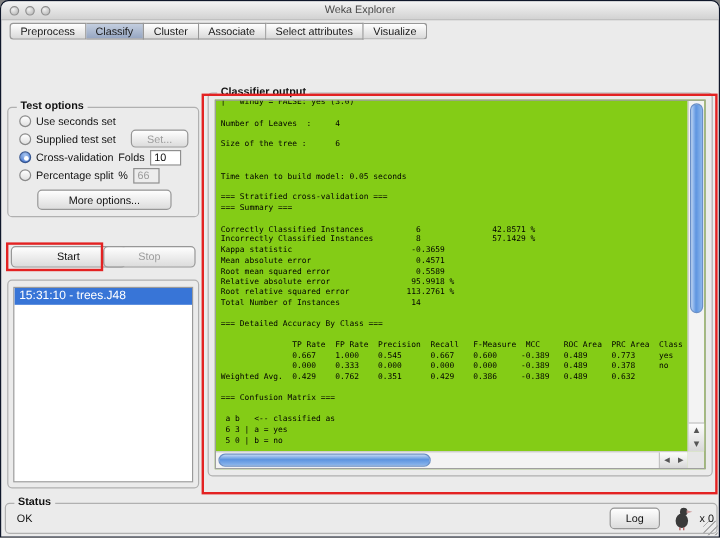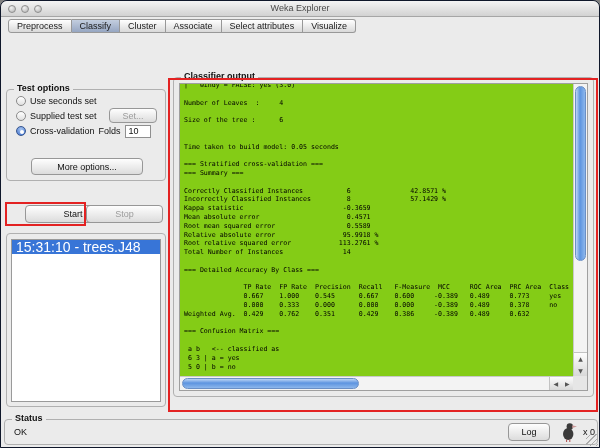--- a/index.html
+++ b/index.html
@@ -55,21 +55,21 @@
   .combo { position:absolute; background:#fff; border:1px solid #8f8f8f; border-radius:3px; }
   .combo-text { position:absolute; left:5px; top:0; font-size:9px; line-height:14px; color:#111; }
   .combo-btn { position:absolute; right:0; top:0; bottom:0; width:15px;
                background:linear-gradient(#86aeea,#3f6fc4); border-left:1px solid #7d7d7d;
                border-radius:0 2px 2px 0; color:#fff; font-size:5px; line-height:5px;
                display:flex; flex-direction:column; align-items:center; justify-content:center;
                font-family:"DejaVu Sans", sans-serif; }
 
   
   .list { position:absolute; background:#fff; border:1px solid #9a9a9a; overflow:hidden; }
-  .list-item { height:14px; font-size:14px; line-height:14px; padding:0 4px; color:#111; white-space:nowrap; }
+  .list-item { height:14px; font-size:10px; line-height:14px; padding:0 4px; color:#111; white-space:nowrap; }
   .list-item.selected { background:var(--selection,#3875d7); color:#fff; }
 
   
   .output-area { position:absolute; left:5px; top:5px; right:5px; bottom:5px;
                  background:#84cc16; border:1px solid #9f9f9f; overflow:hidden; }
   .output-pre { position:absolute; left:4px; top:-3px; right:16px; bottom:15px; overflow:hidden;
                 font-family:"DejaVu Sans Mono", monospace; font-size:6.6px; line-height:8.8px;
                 color:#000; white-space:pre; }
   .vscroll { position:absolute; top:0; right:0; bottom:14px; width:14px; background:#f3f3f3;
              border-left:1px solid #c9c9c9; }
@@ -143,26 +143,32 @@
     </div>
     <div class="btn disabled" style="left:102px; top:18px; width:48px; height:15px;">Set...</div>
 
     <div class="opt-row" style="top:35px;">
       <span class="radio selected"></span>
       <span class="opt-label">Cross-validation</span>
       <span class="opt-label">Folds</span>
       <span class="field-inline" style="width:26px;">10</span>
     </div>
 
+    <div class="opt-row" style="top:50px;">
+      <span class="radio"></span>
+      <span class="opt-label">Percentage split</span>
+      <span class="opt-label dim">%</span>
+      <span class="field-inline disabled" style="width:22px;">66</span>
+    </div>
 
     <div class="btn" style="left:24px; top:68px; width:112px; height:17px;">More options...</div>
   </div>
 
 
-  <div class="btn" style="left:24px; top:204px; width:96px; height:18px;">Start</div>
+  <div class="btn" style="left:8px; top:204px; width:96px; height:18px;">Start</div>
   <div class="btn disabled" style="left:85px; top:204px; width:77px; height:18px;">Stop</div>
 
   <div class="group" style="left:5px; top:232px; width:160px; height:174px;">
     <div class="list" style="left:4px; top:5px; right:4px; bottom:4px;">
       <div class="list-item selected">15:31:10 - trees.J48</div>
     </div>
   </div>
 
   <div class="group" style="left:172px; top:76px; width:421px; height:320px;">
     <div class="group-label">Classifier output</div>

